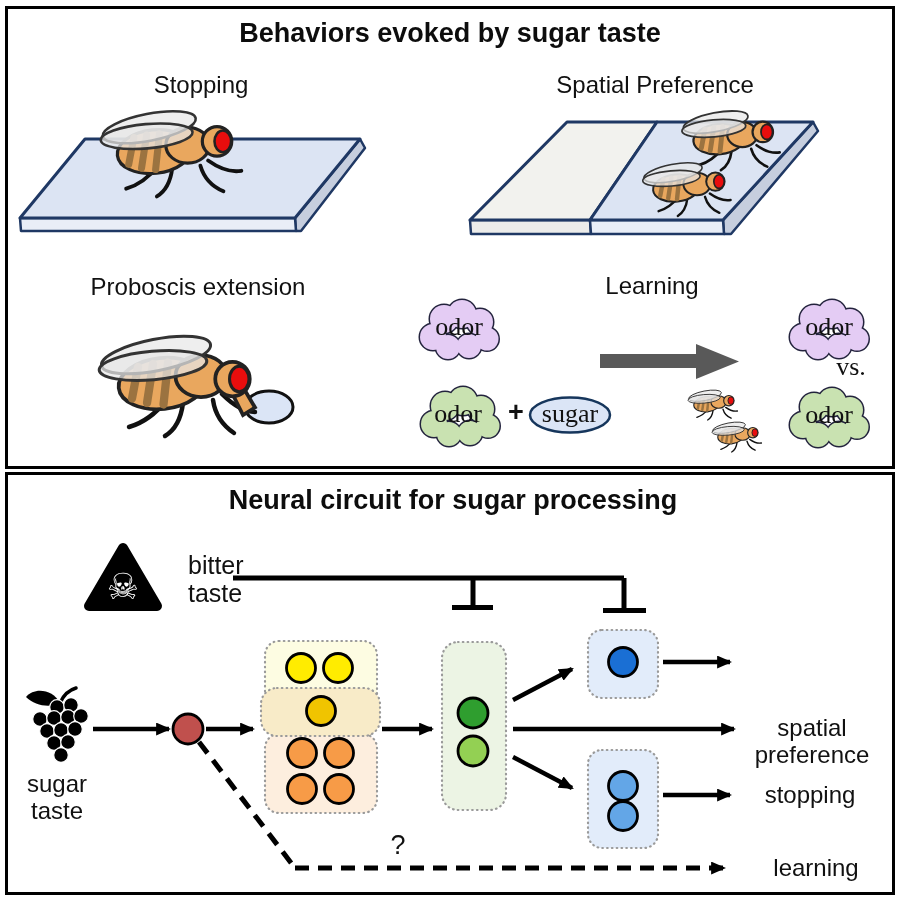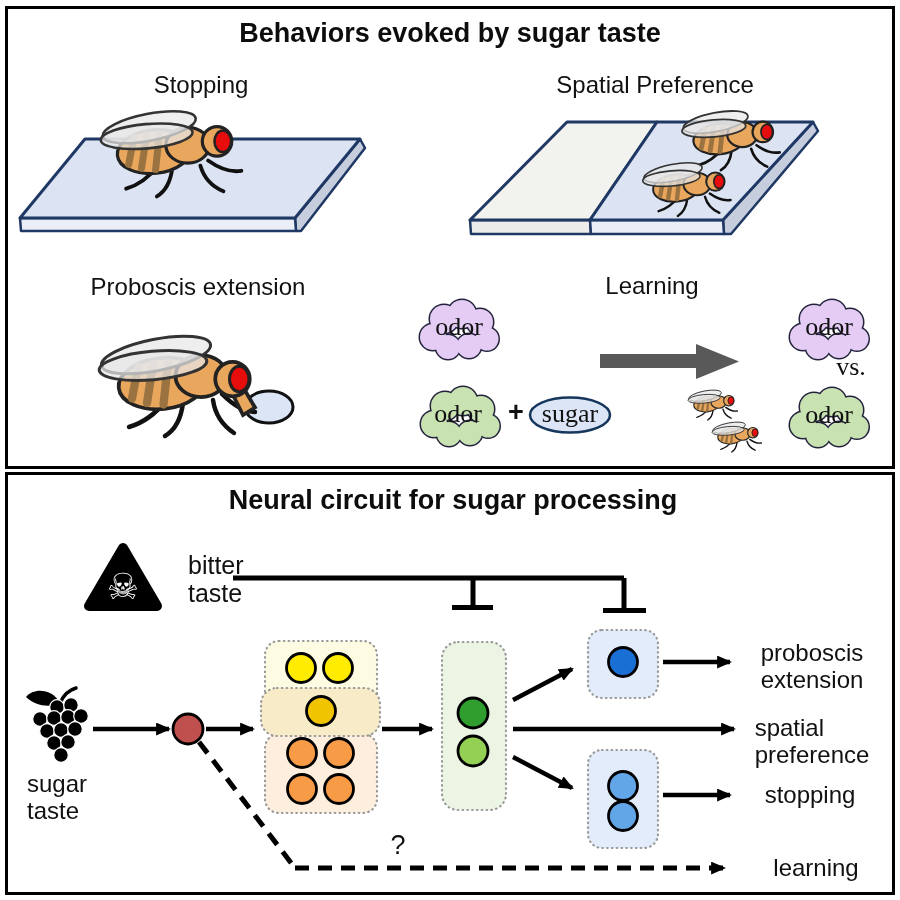--- a/index.html
+++ b/index.html
@@ -4,21 +4,21 @@
 <style>
   html,body{margin:0;padding:0;background:#fff;}
   #stage{position:relative;width:900px;height:900px;background:#fff;
          font-family:"Liberation Sans",sans-serif;overflow:hidden;}
   .panel{position:absolute;background:#fff;border:3px solid #000;}
   #panel-top{left:5px;top:6px;width:884px;height:457px;}
   #panel-bottom{left:5px;top:472px;width:884px;height:417px;}
   #art{position:absolute;left:0;top:0;pointer-events:none;}
   #art symbol{overflow:visible;}
   .lbl{position:absolute;color:#111;font-size:24px;line-height:1.13;white-space:nowrap;}
-  .center{transform:translate(-50%,-50%);}
+  .center{transform:translate(-50%,-50%);text-align:center;}
   .title{font-weight:bold;font-size:27px;color:#0d0d0d;}
   .two span{display:block;}
   .small{font-size:26px;font-family:Liberation Serif, serif;}
   .plus{font-size:27px;font-weight:bold;}
   .qmark{font-size:27px;}
 </style>
 </head>
 <body>
 
 <div id="stage">
@@ -220,24 +220,20 @@
   <div class="lbl two" style="left:164px;top:551px;font-size:25px;margin-left:24px;">
     <span>bitter</span>
     <span>taste</span>
   </div>
 
   <div class="lbl two center" style="left:57px;top:797px;">
     <span>sugar</span>
     <span>taste</span>
   </div>
 
-  <div class="lbl two center" style="left:812px;top:666px;">
-    <span>proboscis</span>
-    <span>extension</span>
-  </div>
   <div class="lbl two center" style="left:812px;top:741px;">
     <span>spatial</span>
     <span>preference</span>
   </div>
   <span class="lbl center" style="left:810px;top:795px;">stopping</span>
   <span class="lbl center" style="left:816px;top:868px;">learning</span>
   <span class="lbl center qmark" style="left:398px;top:845px;">?</span>
 
 </div>
 

